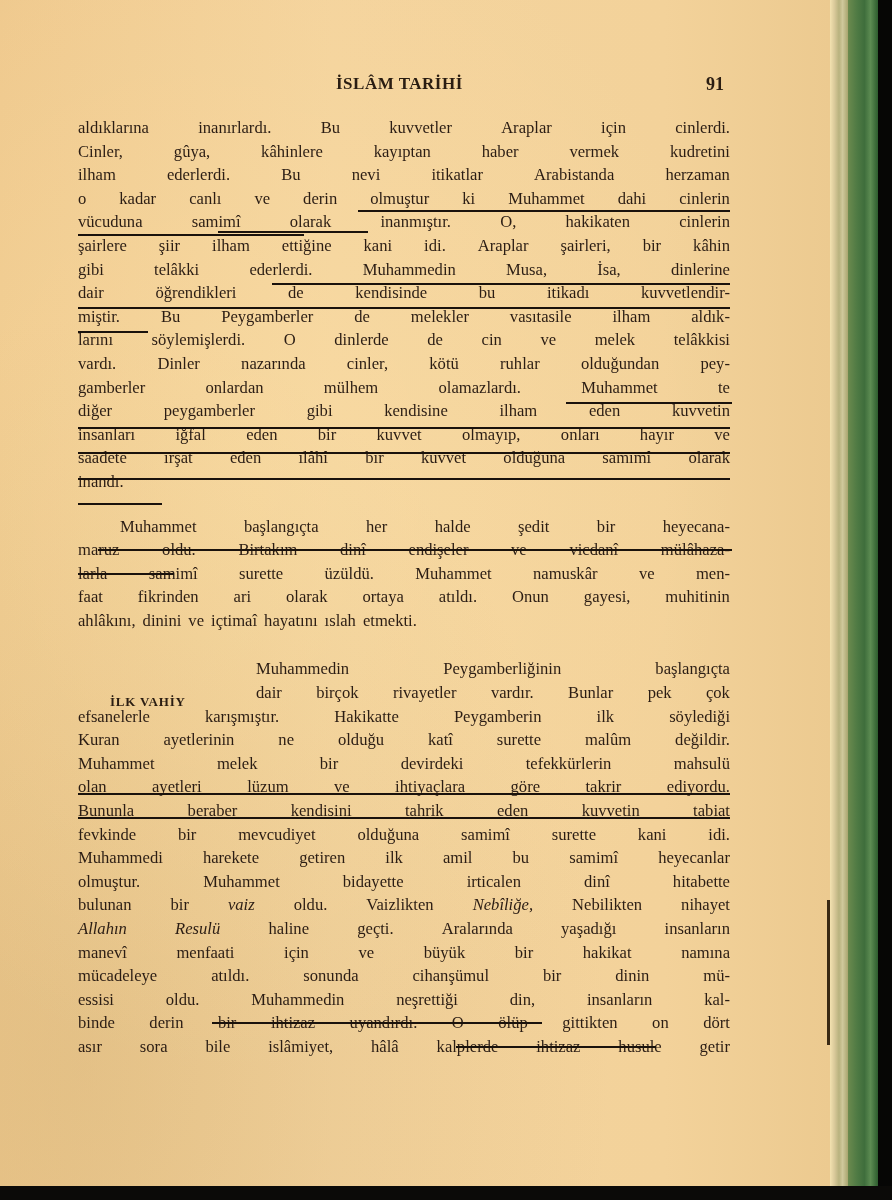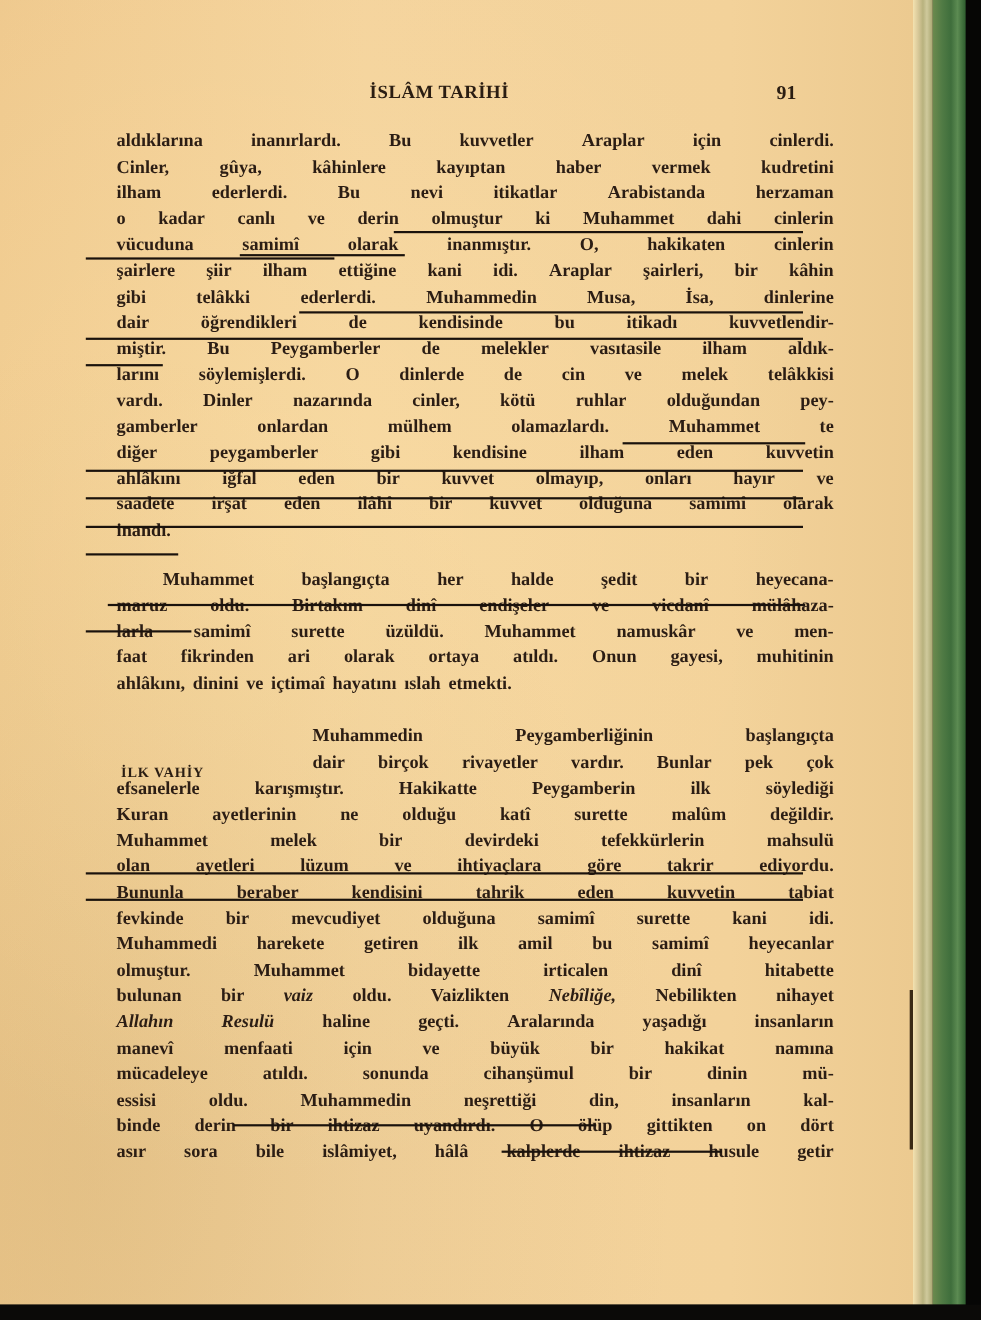--- a/index.html
+++ b/index.html
@@ -48,22 +48,21 @@
     }
     .page-number {
       position: absolute; left: 706px; top: 0;
       font-size: 18px; font-weight: bold;
     }
 
     .text-block {
       position: absolute; left: 78px; top: 116px; width: 652px;
       color: #2b1d14;
       font-size: 16.6px;
-      font-weight: bold;
-      margin-left: 28px;
+      font-weight: normal;
     }
     .line {
       height: 23.6px; line-height: 23.6px;
       white-space: nowrap;
       display: flex; justify-content: space-between;
       position: relative;
     }
     .line.last { justify-content: flex-start; }
     .line.last span { margin-right: 7px; }
     .line.indent { padding-left: 42px; }
@@ -214,21 +213,21 @@
       <div class="line">
         <span>diğer</span>
         <span>peygamberler</span>
         <span>gibi</span>
         <span>kendisine</span>
         <span>ilham</span>
         <span>eden</span>
         <span>kuvvetin</span>
       </div>
       <div class="line">
-        <span>ahlâkını</span>
+        <span>insanları</span>
         <span>iğfal</span>
         <span>eden</span>
         <span>bir</span>
         <span>kuvvet</span>
         <span>olmayıp,</span>
         <span>onları</span>
         <span>hayır</span>
         <span>ve</span>
       </div>
       <div class="line">

